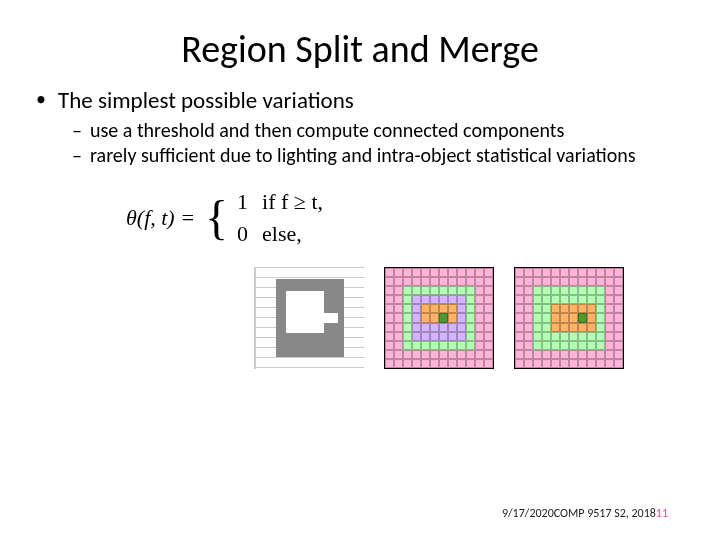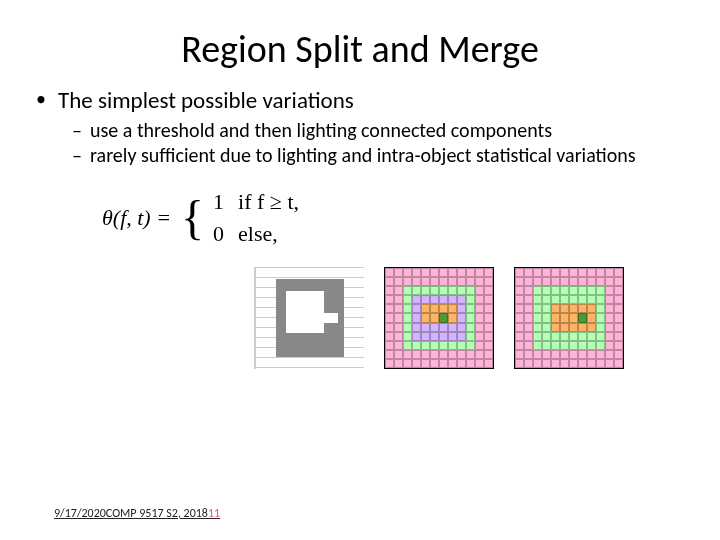--- a/index.html
+++ b/index.html
@@ -21,21 +21,21 @@
     .content { padding: 0 36px; }
     .bullet { display: flex; font-size: 23px; margin-bottom: 4px; }
     .bullet .dot { width: 22px; font-size: 20px; line-height: 1.35; }
     .bullet .txt { flex: 1; }
     .sub { display: flex; font-size: 20px; margin-left: 36px; margin-top: 1px; line-height: 1.2; }
     .sub .dash { width: 18px; }
     .sub .txt { flex: 1; }
     .formula {
       font-family: "Times New Roman", serif;
       font-size: 22px;
-      margin: 22px 0 10px 66px;
+      margin: 22px 0 10px 90px;
       display: flex;
       align-items: center;
     }
     .formula .lhs { display: flex; align-items: center; }
     .formula .brace {
       font-size: 48px;
       margin: 0 6px 0 10px;
       line-height: 1;
     }
     .formula .cases { display: flex; flex-direction: column; gap: 6px; }
@@ -80,43 +80,42 @@
       border: 1px solid #000;
     }
     .gridbox div { border: 0.5px solid rgba(0,0,0,0.25); }
     .pink { background: #ffb3d9; }
     .green { background: #b3ffb3; }
     .purple { background: #d4b3ff; }
     .orange { background: #ffb366; }
     .dgreen { background: #4d9933; }
     .footer {
       position: absolute;
-      bottom: 20px; left: 0; right: 12px;
+      bottom: 20px; left: 0; right: 4px;
       display: flex;
-      justify-content: flex-start;
+      justify-content: flex-end;
       padding: 0 48px 0 54px;
       font-size: 12px;
       color: #222;
-      text-decoration: underline;
     }
     .footer .page { color: #ec4899; }
   </style>
 </head>
 <body>
 
 <div class="title">Region Split and Merge</div>
 
 <div class="content">
   <div class="bullet">
     <span class="dot">•</span>
     <span class="txt">The simplest possible variations</span>
   </div>
   <div class="sub">
     <span class="dash">–</span>
-    <span class="txt">use a threshold and then lighting connected components</span>
+    <span class="txt">use a threshold and then compute connected components</span>
   </div>
   <div class="sub">
     <span class="dash">–</span>
     <span class="txt">rarely sufficient due to lighting and intra-object statistical variations</span>
   </div>
 
   <div class="formula">
     <span class="lhs">
       <span style="font-style:italic;">θ(f, t) =</span>
     </span>

